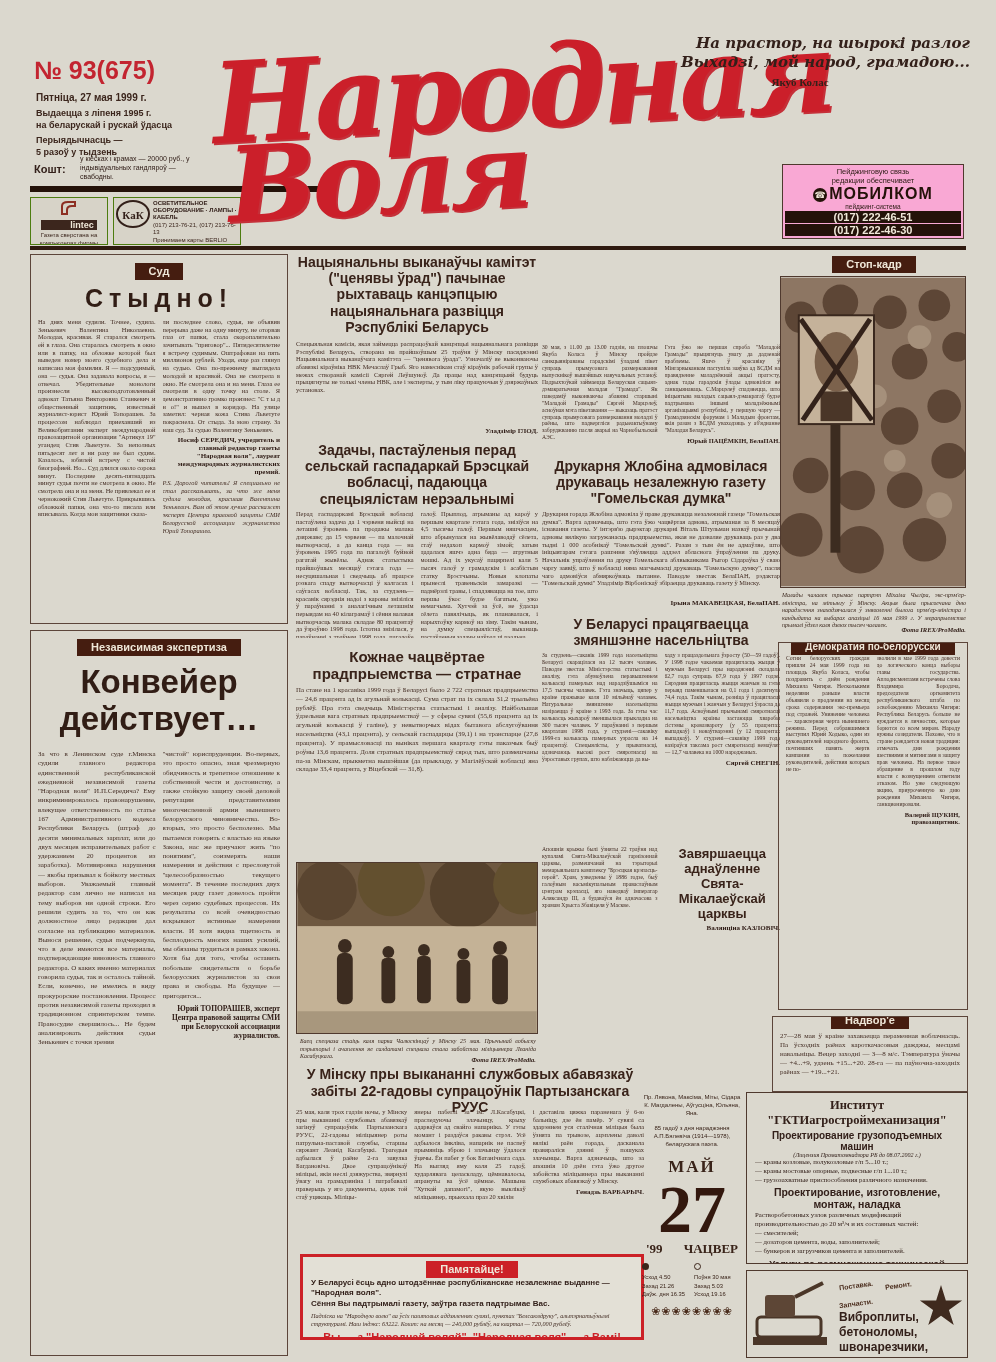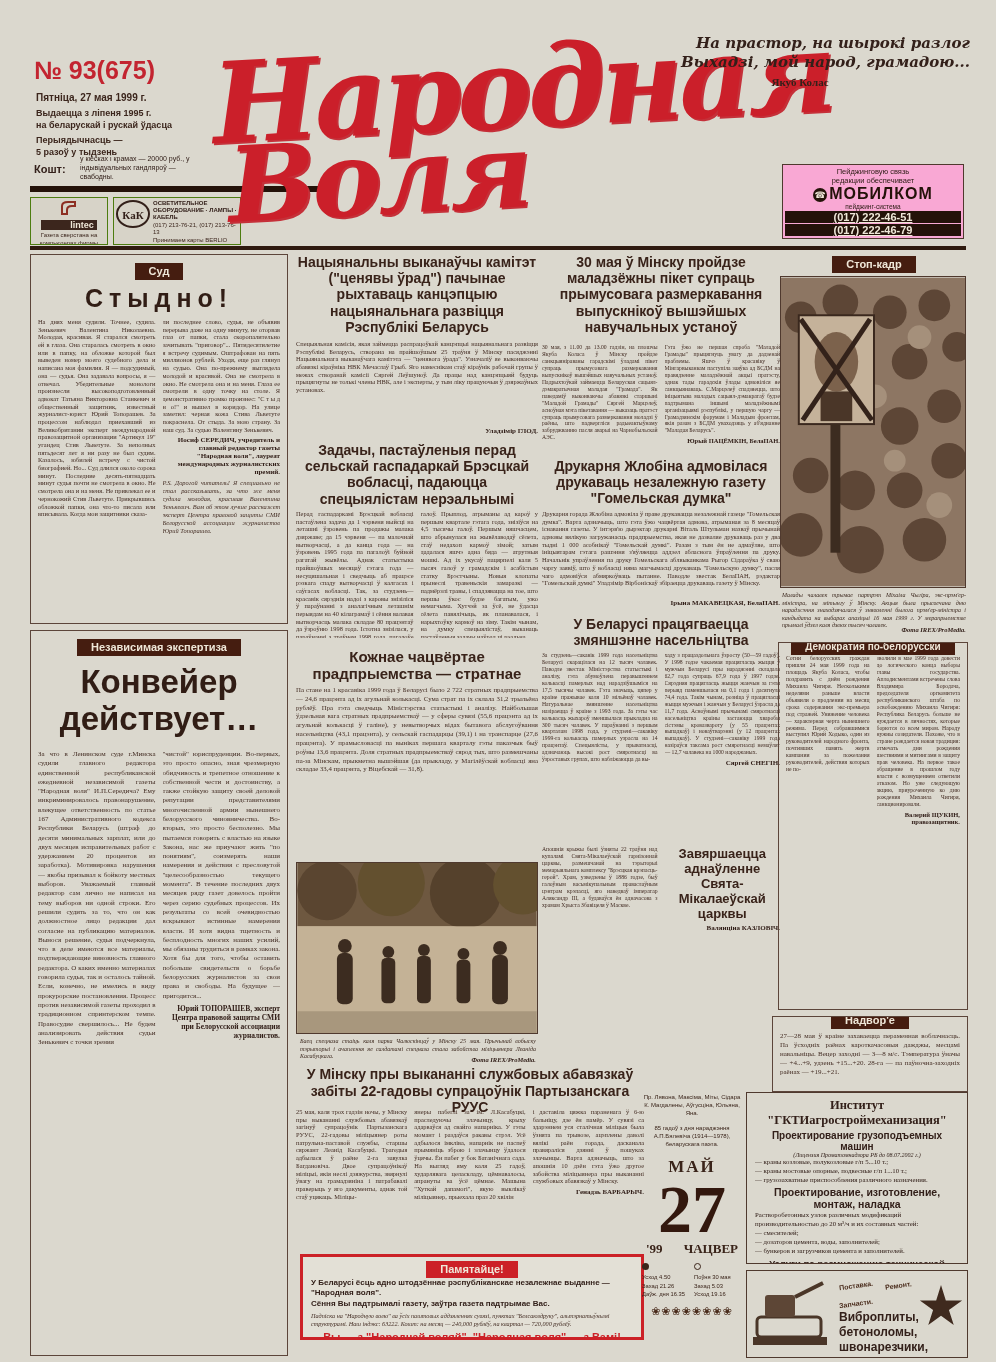--- a/index.html
+++ b/index.html
@@ -53,21 +53,21 @@
 
   .artbox { border:1px solid #5c453a; background:#dbd8ce; padding:6px 7px; overflow:hidden; }
   .photo { border:1px solid #4f392e; display:block; }
 
   
   .pager { border:1px solid #4f392e; text-align:center; padding:2px; background:#f9a8d4; }
   .pager-line { font:7.5px "Liberation Sans", sans-serif; color:#33201a; }
   .pager-brand { font:bold 16px "Liberation Sans", sans-serif; color:#241209; letter-spacing:1px; }
   .pager-sub { font:6.5px "Liberation Sans", sans-serif; color:#33201a; }
   .pager-phone { background:#241209; color:#efe7d8; font:bold 11px "Liberation Sans", sans-serif;
-                 margin-top:1px;text-decoration:underline; }
+                 margin-top:1px; }
   .circle-icon { display:inline-block; width:14px; height:14px; border-radius:50%;
                  background:#241209; color:#efe7d8; font-size:9px; line-height:14px;
                  vertical-align:middle; margin-right:2px; }
 
   
   .borderbox { border:1px solid #5c453a; padding:5px 7px; overflow:hidden; }
 
   
   .redbox { border:3px solid #cc2127; background:#e3e0d6; padding:4px 8px; overflow:hidden; }
   .redbox .l1 { font:bold 8px/1.3 "Liberation Sans", sans-serif; color:#33201a; }
@@ -146,21 +146,21 @@
     <div class="quote">Выхадзі, мой народ, грамадою...</div>
     <div class="quote-author">Якуб Колас</div>
   </div>
 
   <div class="abs pager" style="left:782px;top:164px;width:182px;">
     <div class="pager-line">Пейджинговую связь</div>
     <div class="pager-line">редакции обеспечивает</div>
     <div><span class="circle-icon">☎</span><span class="pager-brand">МОБИЛКОМ</span></div>
     <div class="pager-sub">пейджинг-система</div>
     <div class="pager-phone">(017) 222-46-51</div>
-    <div class="pager-phone">(017) 222-46-79</div>
+    <div class="pager-phone">(017) 222-46-30</div>
   </div>
 
   <div class="abs rule" style="left:30px;top:246px;width:936px;height:4px;"></div>
 
   <div class="abs artbox" style="left:30px;top:254px;width:258px;height:370px;">
     <div class="chipwrap"><span class="chip">Суд</span></div>
     <div class="hl-serif-big" style="font-size:25px;letter-spacing:6px;margin:4px 0 5px;">Стыдно!</div>
     <div class="cols" style="height:288px;">
       <p class="bt">На днях меня судили. Точнее, судила. Зенькевич Валентина Николаевна. Молодая, красивая. Я старался смотреть ей в глаза. Она старалась смотреть в окно или в папку, на обложке которой был выведен номер моего судебного дела и написана моя фамилия. Я — подсудимый, она — судья. Она задавала вопросы, я — отвечал. Убедительные монологи произнесли высокоподготовленный адвокат Татьяна Викторовна Станкевич и общественный защитник, известный журналист-юрист Юрий Топорашев. За процессом наблюдал приехавший из Великобритании эксперт международной правозащитной организации "Артикул 19" угандец Стив Льветуте. За неполных пятьдесят лет я ни разу не был судим. Казалось, юбилей встречу с чистой биографией. Но... Суд длился около сорока минут. Последние десять-пятнадцать минут судья почти не смотрела в окно. Не смотрела она и на меня. Не привлекал ее и чернокожий Стив Льветуте. Прикрывшись обложкой папки, она что-то писала или вписывала. Когда мои защитники сказа-</p>
       <div>
@@ -235,21 +235,20 @@
   </div>
 
   <div class="abs redbox" style="left:300px;top:1254px;width:344px;height:86px;">
     <div class="chipwrap" style="margin-top:-2px;"><span class="chip chip-red">Памятайце!</span></div>
     <div class="l1">У Беларусі ёсць адно штодзённае рэспубліканскае незалежнае выданне — "Народная воля".</div>
     <div class="l1">Сёння Вы падтрымалі газету, заўтра газета падтрымае Вас.</div>
     <div class="small">Падпіска на "Народную волю" ва ўсіх паштовых аддзяленнях сувязі, пунктах "Белсаюздруку", альтэрнатыўнымі структурамі. Наш індэкс: 63222. Кошт: на месяц — 240,000 рублёў, на квартал — 720,000 рублёў.</div>
     <div class="slogan">Вы — з "Народнай воляй", "Народная воля" — з Вамі!</div>
   </div>
 
-  <div class="abs hl hl14" style="left:542px;top:254px;width:238px;">30 мая ў Мінску пройдзе маладзёжны пікет супраць прымусовага размеркавання выпускнікоў вышэйшых навучальных устаноў</div>
   <div class="abs cols" style="left:542px;top:344px;width:238px;height:104px;">
     <p class="bt56">30 мая, з 11.00 да 13.00 гадзін, на плошчы Якуба Коласа ў Мінску пройдзе санкцыяніраваны гарадскімі ўладамі пікет супраць прымусовага размеркавання выпускнікоў вышэйшых навучальных устаноў. Падрыхтоўкай займаецца Беларуская сацыял-дэмакратычная маладая "Грамада". Як паведаміў выконваючы абавязкі старшыні "Маладой Грамады" Сяргей Марцэлеў, асноўная мэта пікетавання — выказаць пратэст супраць прымусовага размеркавання моладзі ў раёны, што падвергліся радыеактыўнаму забруджванню пасля аварыі на Чарнобыльскай АЭС.</p>
     <div>
       <p class="bt56">Гэта ўжо не першая спроба "Маладой Грамады" прыцягнуць увагу да дадзенай праблемы. Яшчэ ў красавіку ў Мінгарвыканкам паступіла заяўка ад БСДМ на правядзенне маладзёжнай акцыі пратэсту, аднак тады гарадскія ўлады адмовіліся яе санкцыянаваць. С.Марцэлеў спадзяецца, што ініцыятыва маладых сацыял-дэмакратаў будзе падтрымана іншымі маладзёжнымі арганізацыямі рэспублікі, у першую чаргу — Грамадзянскім форумам і Маладым фронтам, якія разам з БСДМ уваходзяць у аб'яднанне "Маладая Беларусь".</p>
       <p class="byline" style="font-size:6.5px;">Юрый ПАЦЁМКІН, БелаПАН.</p>
     </div>
   </div>
 
   <div class="abs hl hl14" style="left:542px;top:458px;width:238px;">Друкарня Жлобіна адмовілася друкаваць незалежную газету "Гомельская думка"</div>
   <p class="abs bt" style="left:542px;top:510px;width:238px;height:84px;overflow:hidden;">Друкарня горада Жлобіна адмовіла ў праве друкавацца незалежнай газеце "Гомельская думка". Варта адзначыць, што гэта ўжо чацвёртая адмова, атрыманая за 8 месяцаў існавання газеты. У інтэрв'ю дырэктар друкарні Віталь Штульман назваў прычынай адмовы вялікую загружанасць прадпрыемства, якая не дазваляе друкаваць раз у два тыдні 1 000 асобнікаў "Гомельскай думкі". Разам з тым ён не адмаўляе, што ініцыятарам гэтага рашэння з'яўляецца аддзел абласнога ўпраўлення па друку. Начальнік упраўлення па друку Гомельскага аблвыканкама Рыгор Сідараўка ў сваю чаргу заявіў, што ў вобласці няма магчымасці друкаваць "Гомельскую думку", пасля чаго адмовіўся абмяркоўваць пытанне. Паводле звестак БелаПАН, рэдактар "Гомельскай думкі" Уладзімір Вірбоніскаў збіраецца друкаваць газету ў Мінску.</p>

